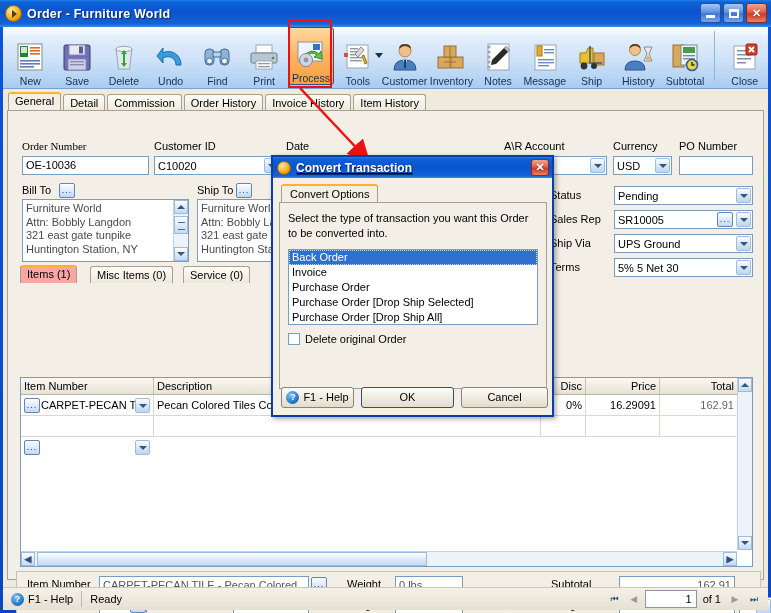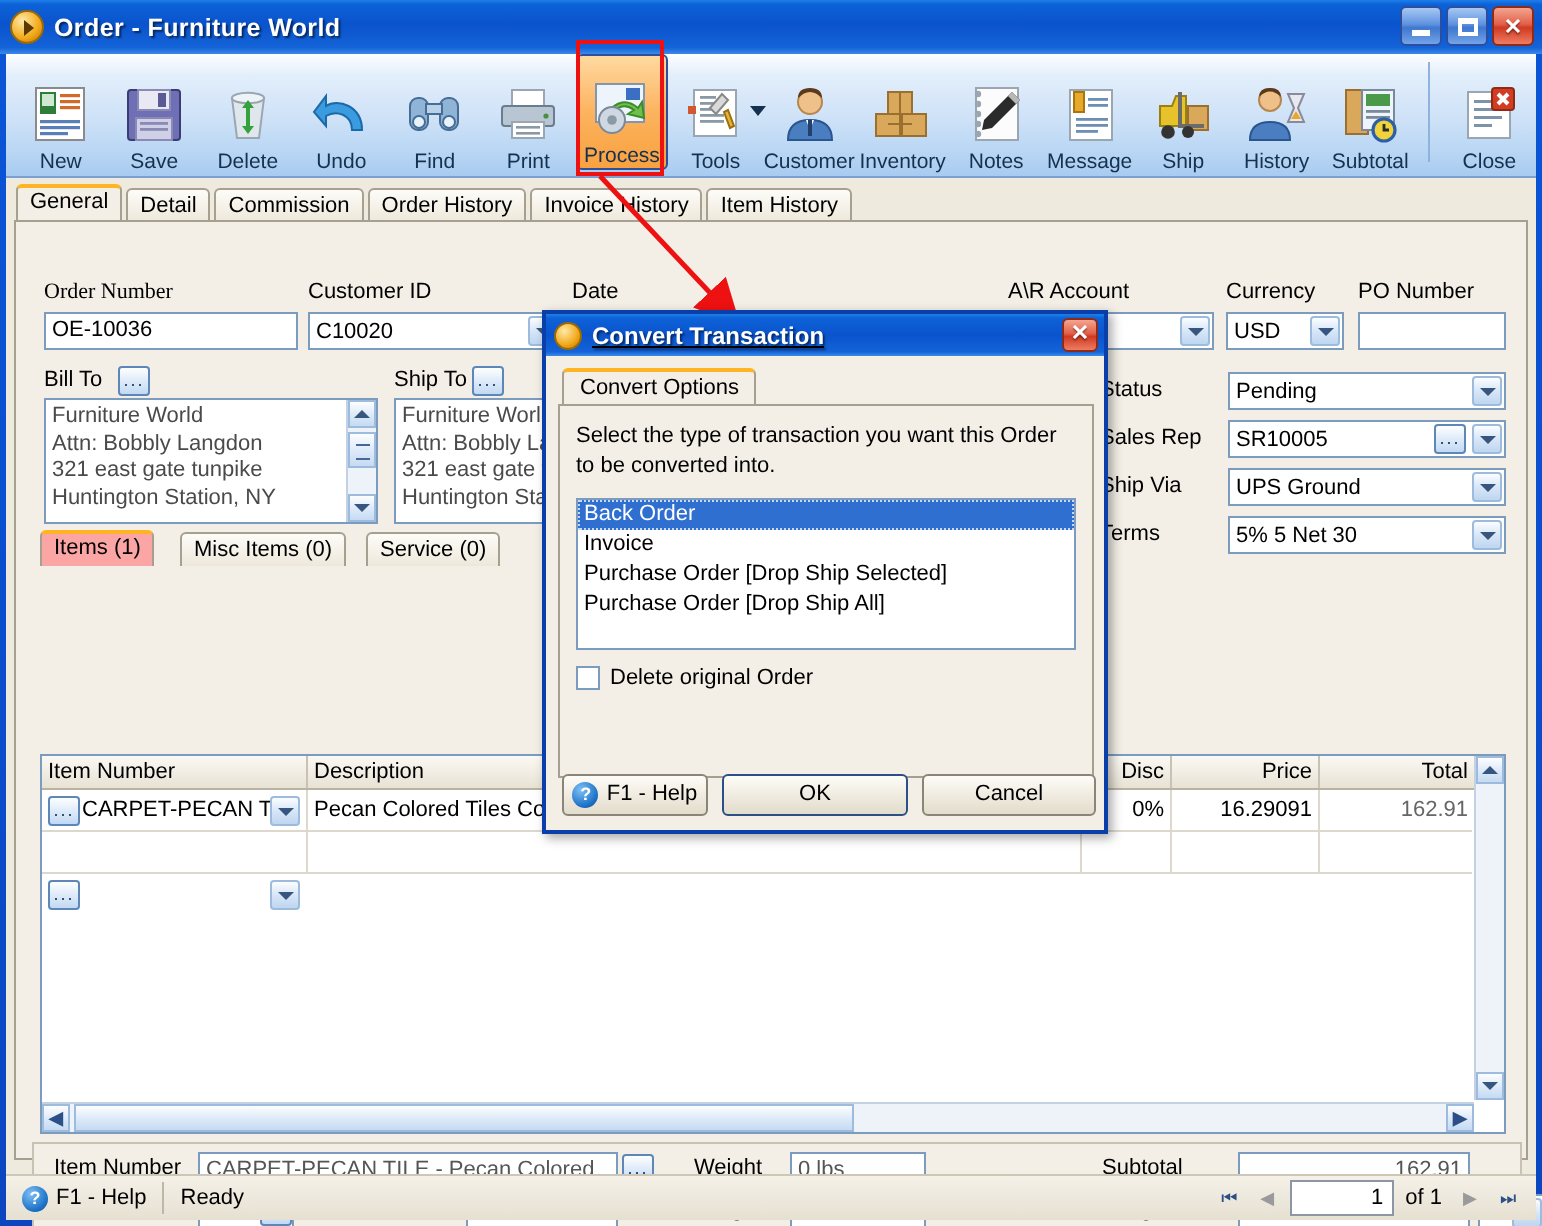--- a/index.html
+++ b/index.html
@@ -735,20 +735,21 @@
       <span class="dt">Convert Transaction</span>
       <span id="dlg-close">✕</span>
     </div>
     <div id="dlg-body">
       <div id="dlg-tab">Convert  Options</div>
       <div id="dlg-panel">
         <div id="dlg-desc">Select the type of transaction you want this Order to be converted into.</div>
         <div id="dlg-list">
           <div class="lopt sel">Back Order</div>
           <div class="lopt">Invoice</div>
+          <div class="lopt">Purchase Order</div>
           <div class="lopt">Purchase Order [Drop Ship Selected]</div>
           <div class="lopt">Purchase Order [Drop Ship All]</div>
         </div>
         <div id="dlg-chkrow">
           <span id="dlg-chk"></span>
           <span>Delete original Order</span>
         </div>
       </div>
       <div id="dlg-btns">
         <div class="dbtn" id="dbtn-help">

